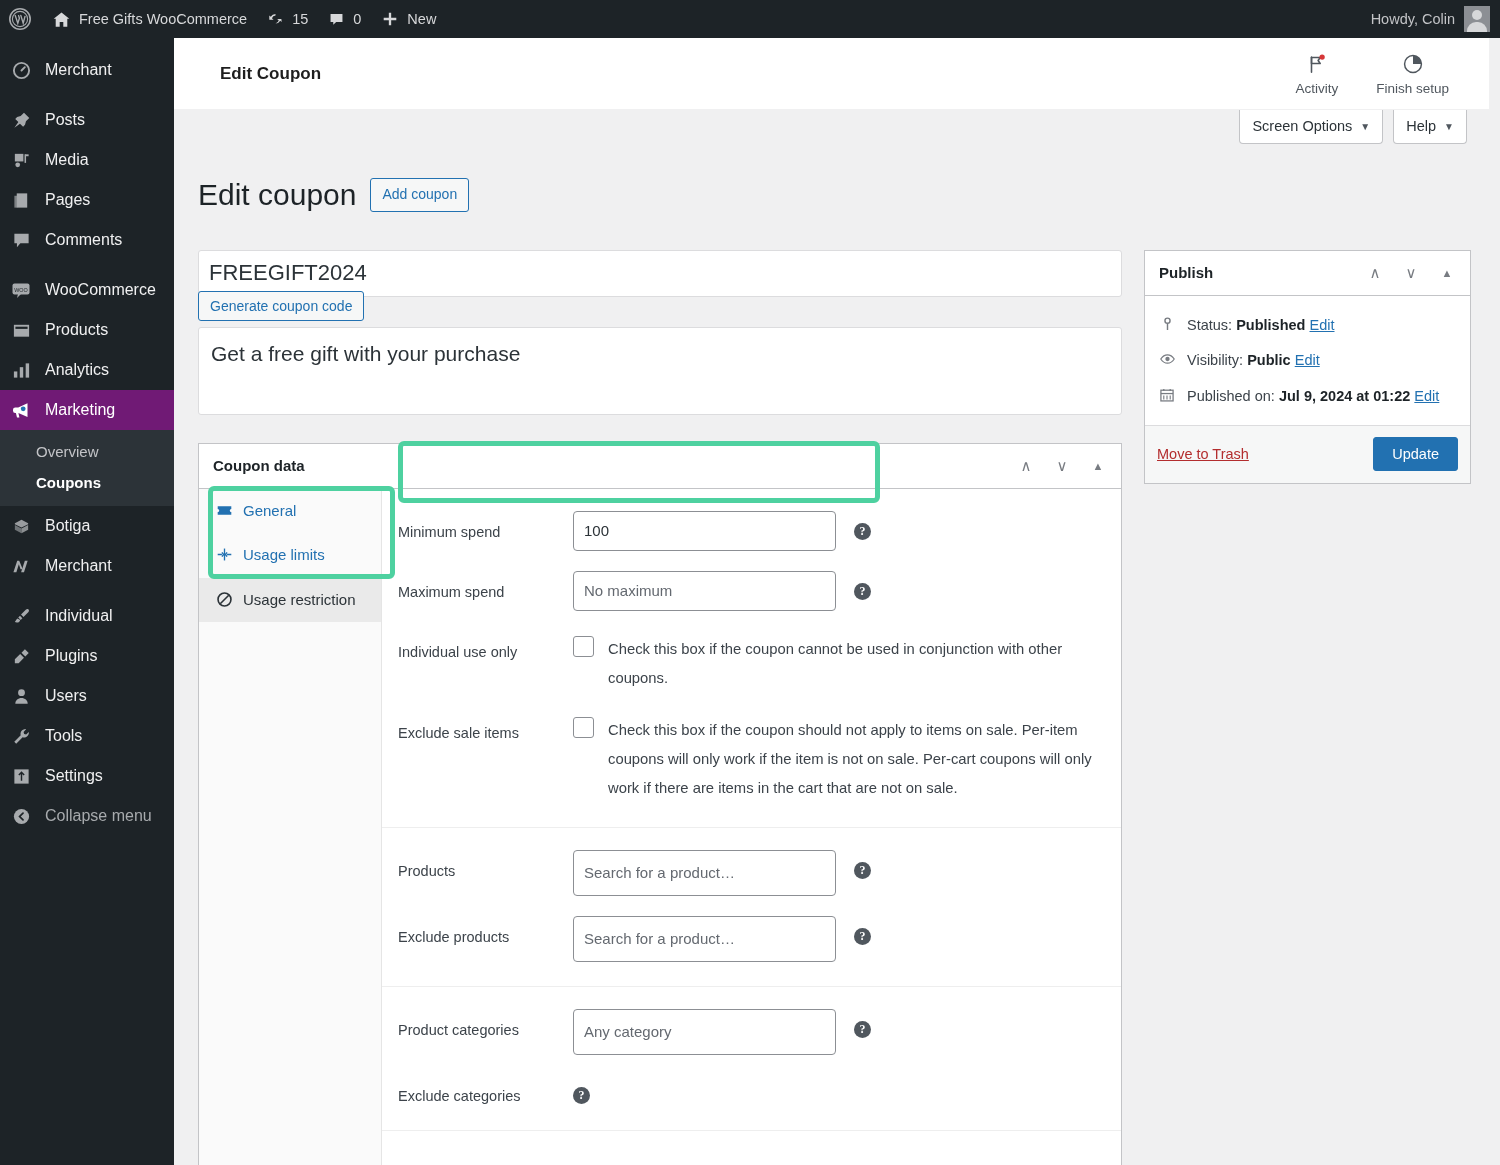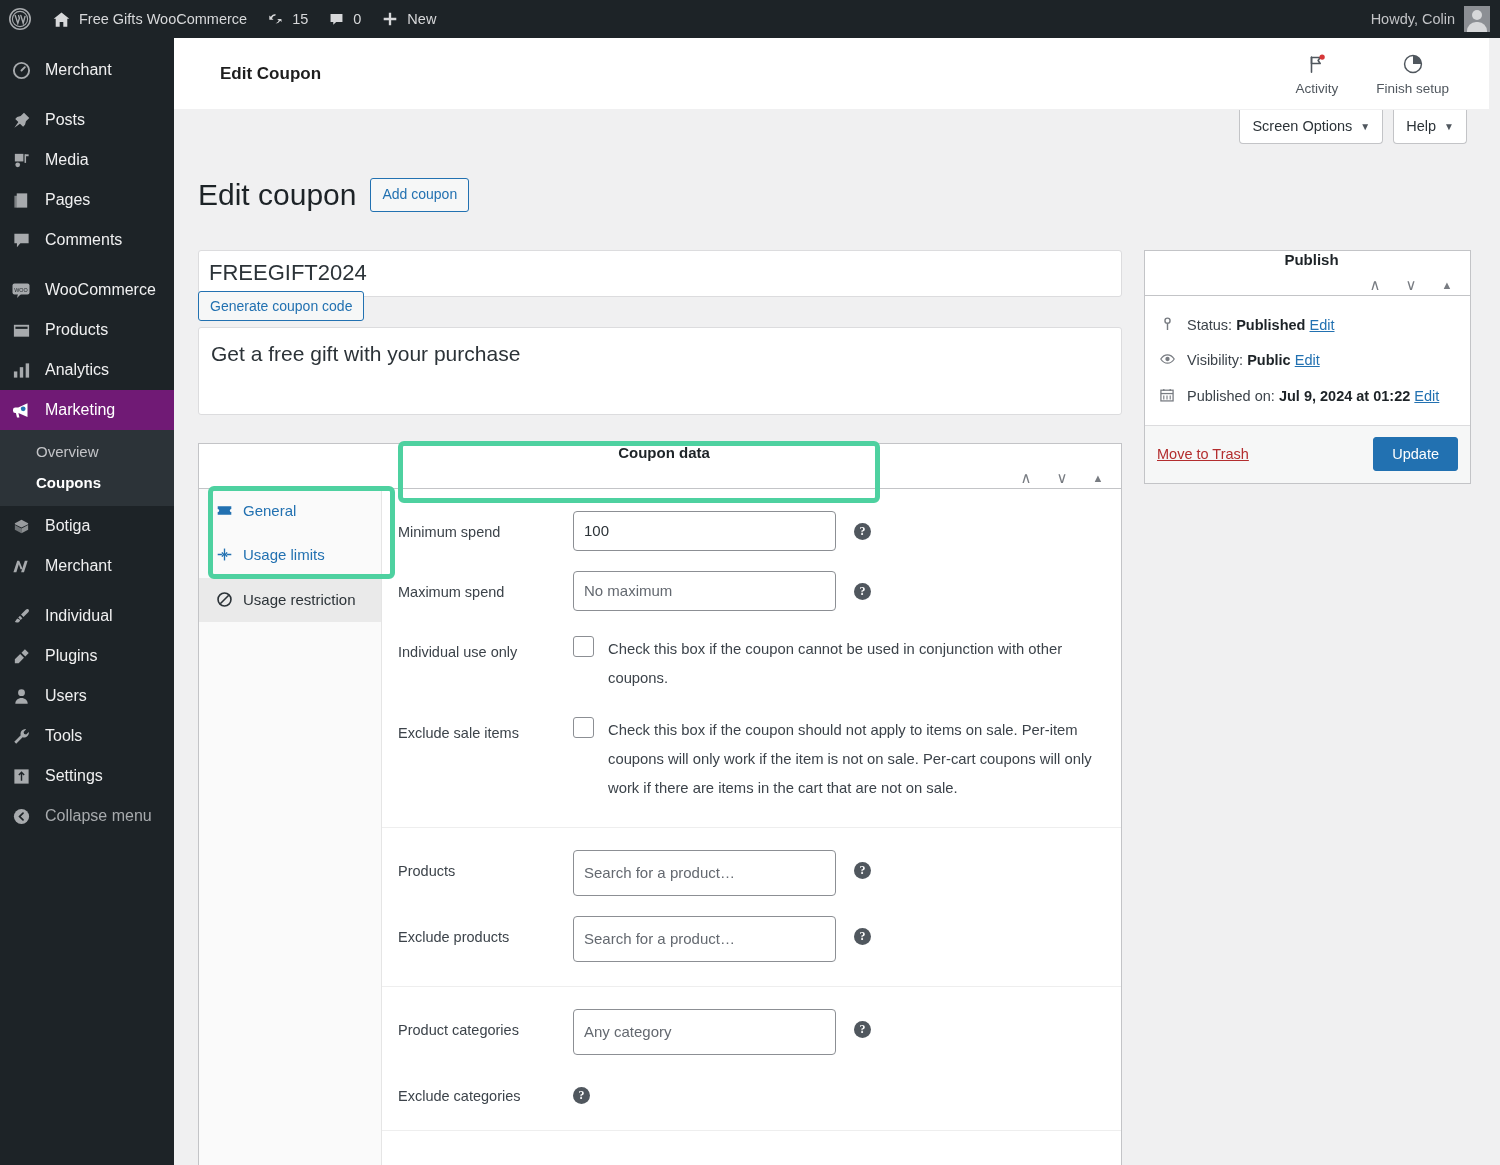--- a/index.html
+++ b/index.html
@@ -166,21 +166,21 @@
     line-height: 1.3;
   }
 
   .postbox {
     background: #fff; border: 1px solid #c3c4c7;
     border-radius: 0; margin-top: 24px;
   }
   .postbox-header {
     display: flex; align-items: center;
     border-bottom: 1px solid #c3c4c7;
-    height: 45px; padding: 0 6px 0 14px; flex-direction: column;
+    height: 45px; padding: 0 6px 0 14px;
   }
   .postbox-header h2 {
     margin: 0; font-size: 15px; font-weight: 700; color: #1d2327;
   }
   .pb-handles { margin-left: auto; display: flex; align-items: center; gap: 2px; }
   .pb-btn {
     width: 34px; height: 34px; display: flex; align-items: center;
     justify-content: center; color: #787c82; font-size: 15px;
   }
 

